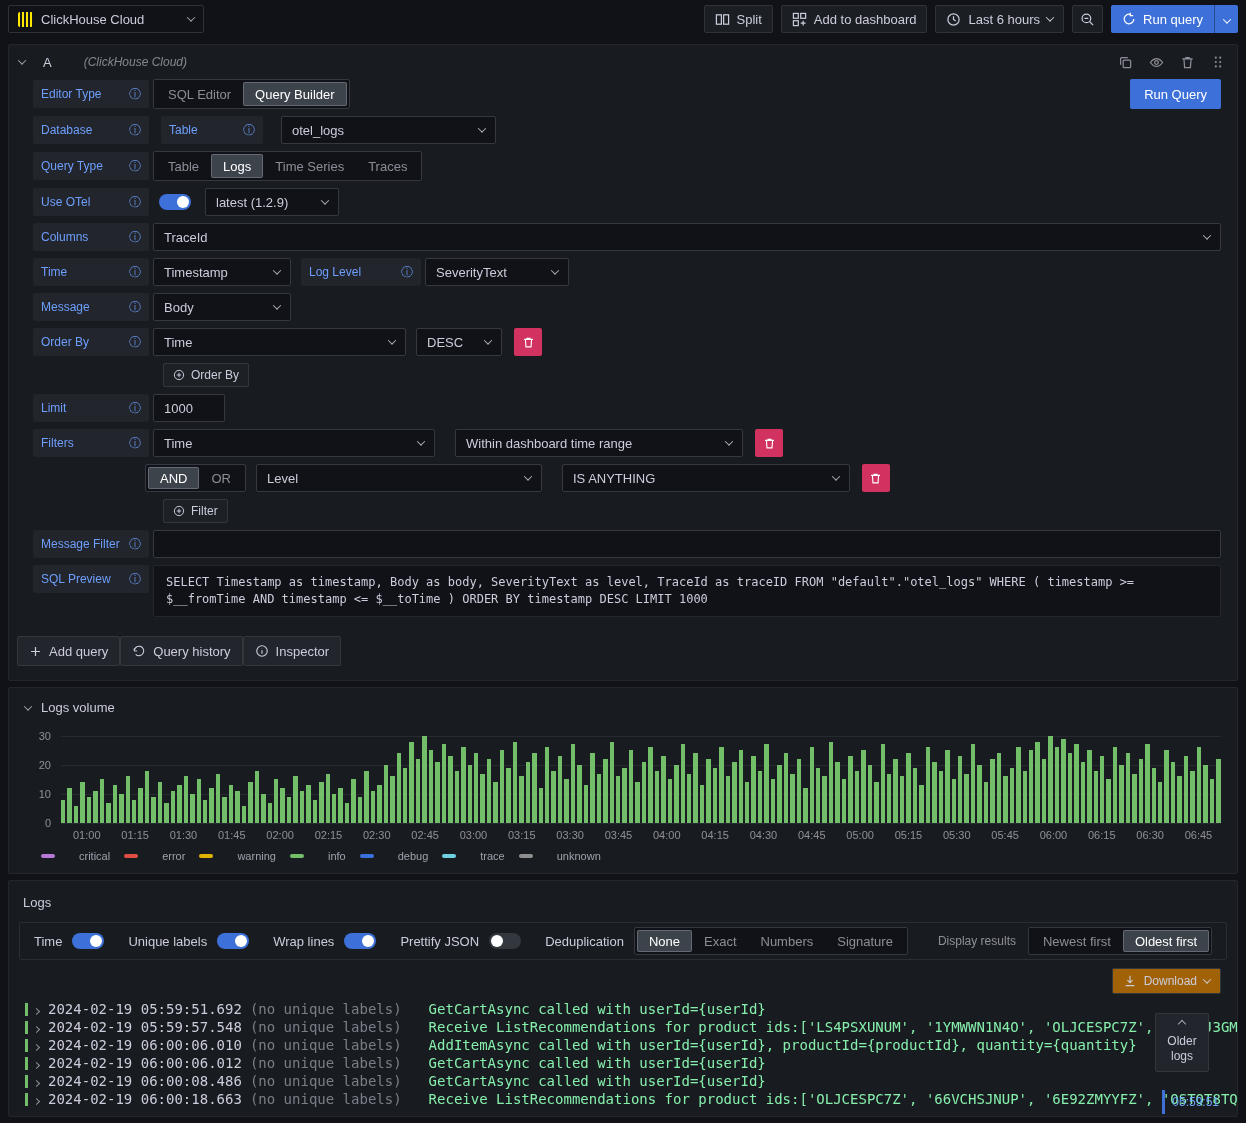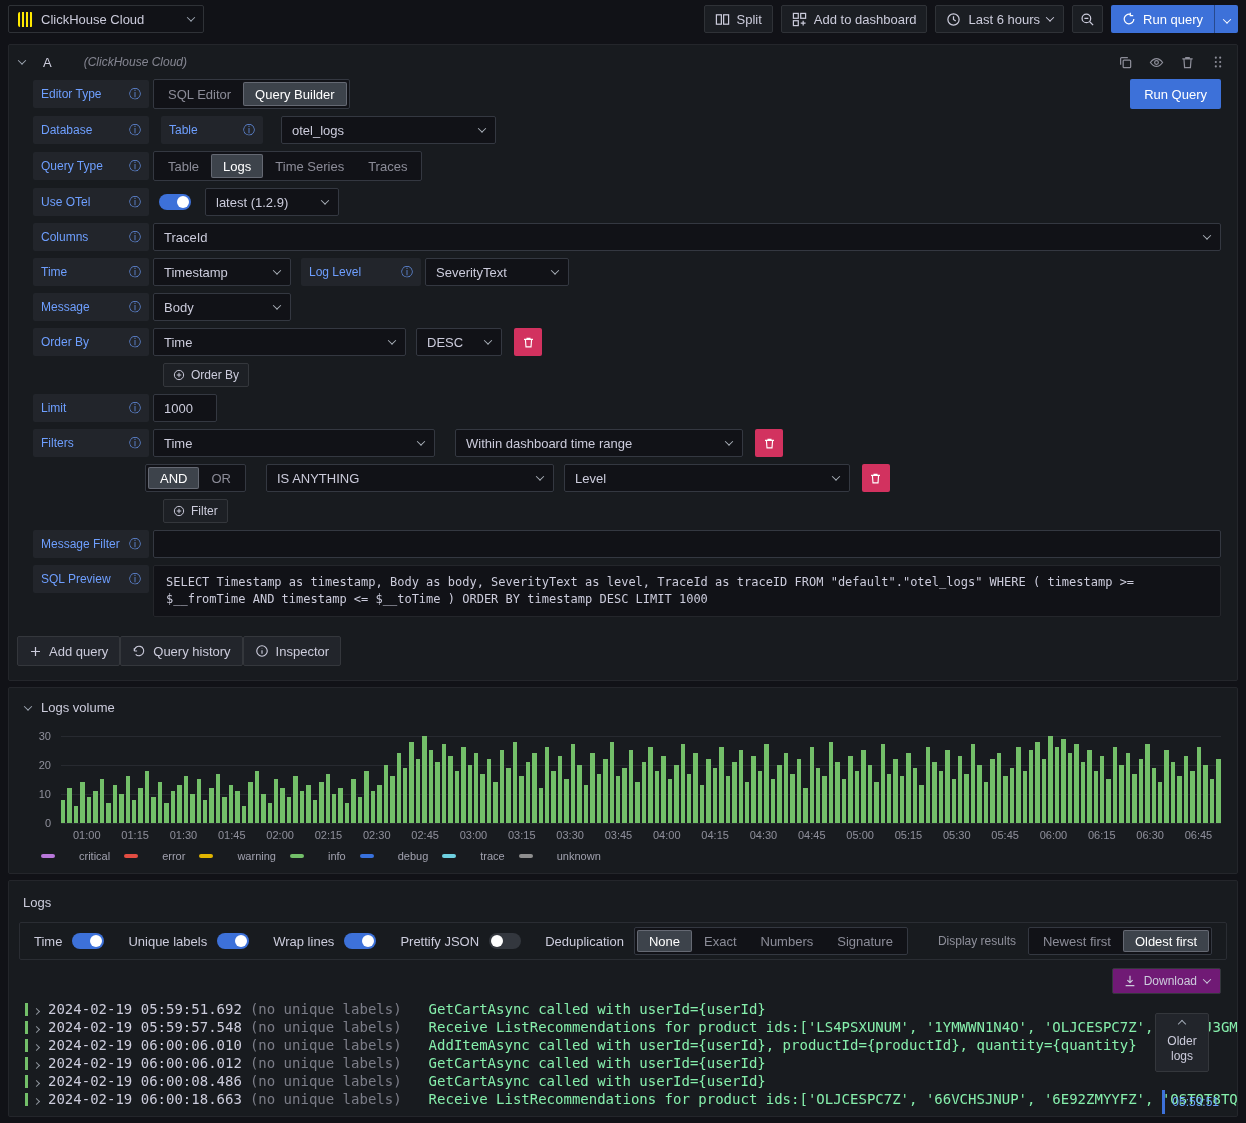--- a/index.html
+++ b/index.html
@@ -121,21 +121,21 @@
   
   .logs-panel { position:relative; height:237px; padding:10px 4px 0 4px; overflow:hidden; }
   .logs-title { font-size:13px; font-weight:500; color:#ccccdc; padding:4px 10px 12px 10px; }
   .logs-controls { margin:0 6px; border:1px solid #2a2d33; border-radius:2px; height:38px;
     display:flex; align-items:center; gap:10px; padding:0 14px; }
   .ctrl-pair { display:flex; align-items:center; gap:10px; margin-right:14px; }
   .ctrl-label { font-size:13px; color:#ccccdc; }
   .dim-label { font-size:12px; color:rgba(204,204,220,.65); }
   .display-group { margin-left:auto; display:flex; align-items:center; gap:12px; }
   .dl-row { display:flex; justify-content:flex-end; margin:8px 12px 6px 12px; }
-  .dl-btn { height:26px; background:#701a75; border:1px solid #34373c; border-radius:2px;
+  .dl-btn { height:26px; background:#a16207; border:1px solid #34373c; border-radius:2px;
     color:#ccccdc; font-size:12px; display:inline-flex; align-items:center; gap:7px;
     padding:0 10px; cursor:pointer; font-family:inherit; }
   .log-rows { margin:4px 10px 0 10px; font-size:14px; }
   .log-row { display:flex; align-items:center; height:18px; white-space:nowrap;
     font-family:"DejaVu Sans Mono", monospace; }
   .lvl { width:3px; height:13px; background:#73bf69; margin:0 6px 0 2px; flex:0 0 auto; }
   .row-chev { width:14px; color:#8e949c; flex:0 0 auto; }
   .row-chev .chev { width:5px; height:5px; }
   .log-time { margin-right:8px; color:#ccccdc; }
   .log-labels { margin-right:27px; color:rgba(204,204,220,.55); }
@@ -373,21 +373,21 @@
         </span>
       <span>Order By</span>
     </button>
   </div>
 
   <div class="frow">
     <div class="flabel">
       <span>Limit</span>
         <span class="info">ⓘ</span>
     </div>
-    <input class="tinput" style="width: 64px;" value="1000">
+    <input class="tinput" style="width: 72px;" value="1000">
   </div>
 
   <div class="frow">
     <div class="flabel">
       <span>Filters</span>
         <span class="info">ⓘ</span>
     </div>
     <div class="sel" style="width:282px">
       <span>Time</span>
         <span class="chev"></span>
@@ -402,26 +402,26 @@
             <path d="M2.5 4.2h11M6.2 4.2V2.8h3.6v1.4M4.2 4.2l.7 9.2h6.2l.7-9.2"></path>
           </svg>
         </span>
     </button>
   </div>
   <div class="frow nested">
     <div class="rgroup h28">
       <button class="ropt active">AND</button>
       <button class="ropt">OR</button>
     </div>
+    <div class="sel" style="width:286px; margin-left:6px">
+      <span>Level</span>
+        <span class="chev"></span>
+    </div>
     <div class="sel" style="width:288px; margin-left:16px">
       <span>IS ANYTHING</span>
-        <span class="chev"></span>
-    </div>
-    <div class="sel" style="width:286px; margin-left:6px">
-      <span>Level</span>
         <span class="chev"></span>
     </div>
     <button class="del-btn">
       <span>
           <svg width="13" height="13" viewBox="0 0 16 16" fill="none" stroke="#fff" stroke-width="1.4">
             <path d="M2.5 4.2h11M6.2 4.2V2.8h3.6v1.4M4.2 4.2l.7 9.2h6.2l.7-9.2"></path>
           </svg>
         </span>
     </button>
   </div>

